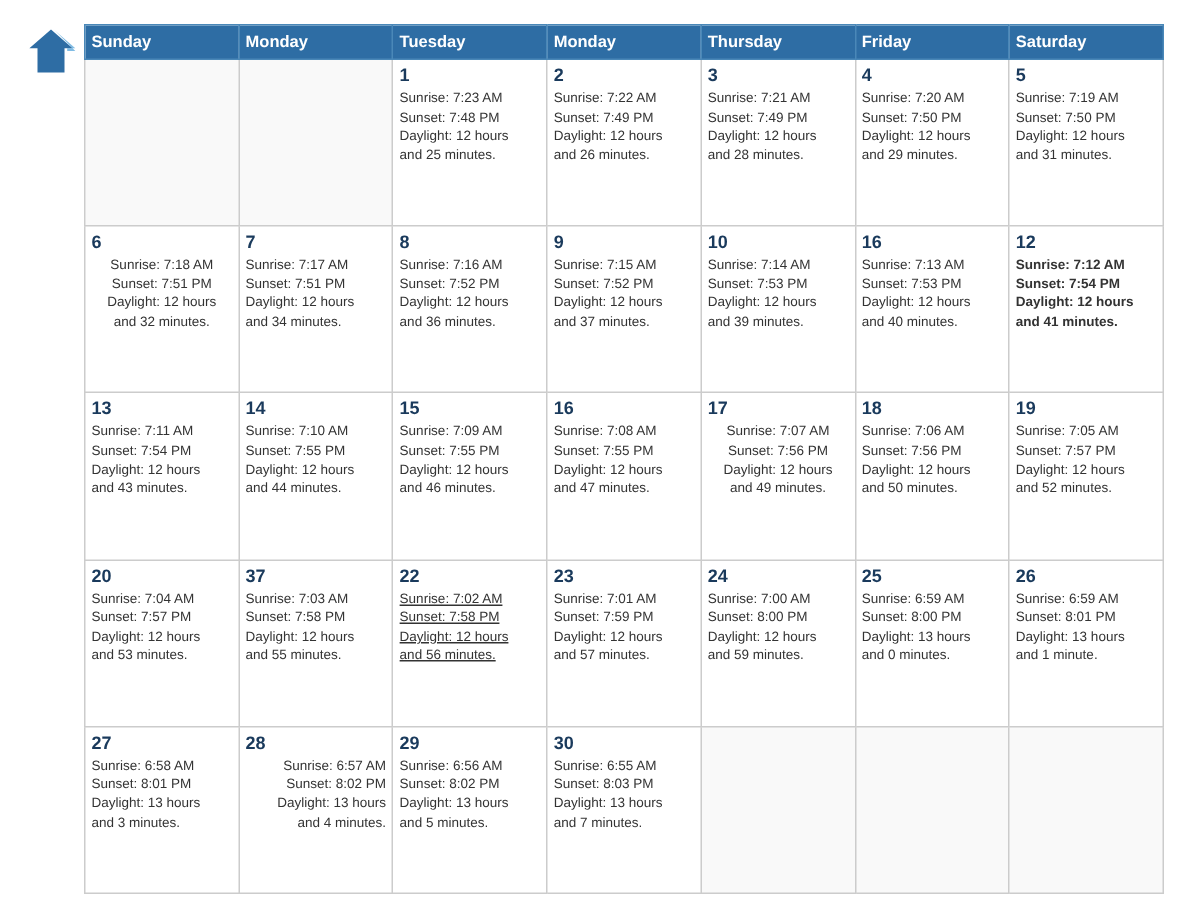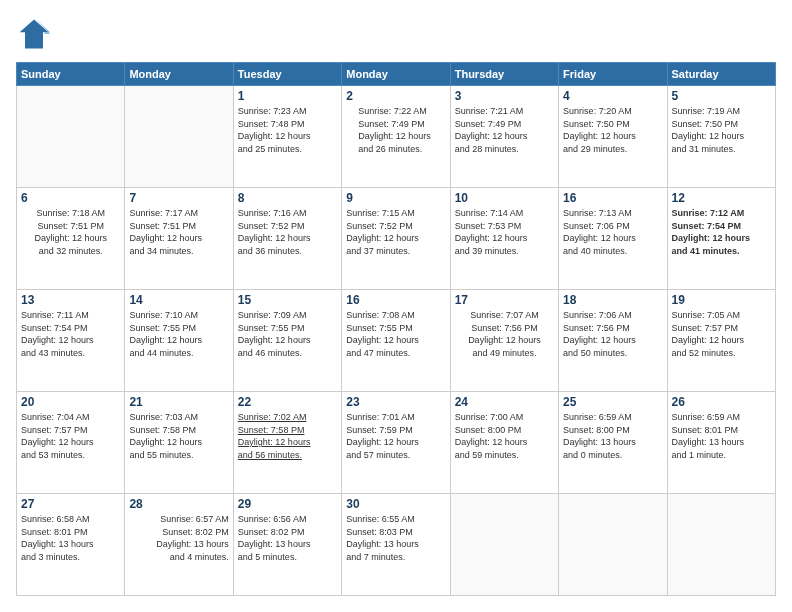--- a/index.html
+++ b/index.html
@@ -8,21 +8,20 @@
       background: #fff;
       width: 792px;
       height: 612px;
       overflow: hidden;
     }
     .page {
       width: 792px;
       height: 612px;
       padding: 16px;
       display: flex;
-      flex-direction: column;
     }
     .header {
       display: flex;
       justify-content: space-between;
       align-items: flex-start;
       margin-bottom: 10px;
     }
     .logo {
       display: flex;
       align-items: center;
@@ -134,21 +133,21 @@
           <td class="empty"></td>
           <td>
             <span class="day-num">1</span>
             <div class="day-info" style="white-space: pre-line;">Sunrise: 7:23 AM
 Sunset: 7:48 PM
 Daylight: 12 hours
 and 25 minutes.</div>
           </td>
           <td>
             <span class="day-num">2</span>
-            <div class="day-info" style="white-space: pre-line; margin-left: 12px;">Sunrise: 7:22 AM
+            <div class="day-info" style="white-space: pre-line;">Sunrise: 7:22 AM
 Sunset: 7:49 PM
 Daylight: 12 hours
 and 26 minutes.</div>
           </td>
           <td>
             <span class="day-num">3</span>
             <div class="day-info" style="white-space: pre-line;">Sunrise: 7:21 AM
 Sunset: 7:49 PM
 Daylight: 12 hours
 and 28 minutes.</div>
@@ -200,21 +199,21 @@
           <td>
             <span class="day-num">10</span>
             <div class="day-info" style="white-space: pre-line;">Sunrise: 7:14 AM
 Sunset: 7:53 PM
 Daylight: 12 hours
 and 39 minutes.</div>
           </td>
           <td>
             <span class="day-num">16</span>
             <div class="day-info" style="white-space: pre-line;">Sunrise: 7:13 AM
-Sunset: 7:06 PM
+Sunset: 7:53 PM
 Daylight: 12 hours
 and 40 minutes.</div>
           </td>
           <td>
             <span class="day-num">12</span>
             <div class="day-info" style="white-space: pre-line; font-weight: bold;">Sunrise: 7:12 AM
 Sunset: 7:54 PM
 Daylight: 12 hours
 and 41 minutes.</div>
           </td>
@@ -272,21 +271,21 @@
         </tr>
         <tr>
           <td>
             <span class="day-num">20</span>
             <div class="day-info" style="white-space: pre-line;">Sunrise: 7:04 AM
 Sunset: 7:57 PM
 Daylight: 12 hours
 and 53 minutes.</div>
           </td>
           <td>
-            <span class="day-num">21</span>
+            <span class="day-num">37</span>
             <div class="day-info" style="white-space: pre-line;">Sunrise: 7:03 AM
 Sunset: 7:58 PM
 Daylight: 12 hours
 and 55 minutes.</div>
           </td>
           <td>
             <span class="day-num">22</span>
             <div class="day-info" style="white-space: pre-line; text-decoration: underline;">Sunrise: 7:02 AM
 Sunset: 7:58 PM
 Daylight: 12 hours

